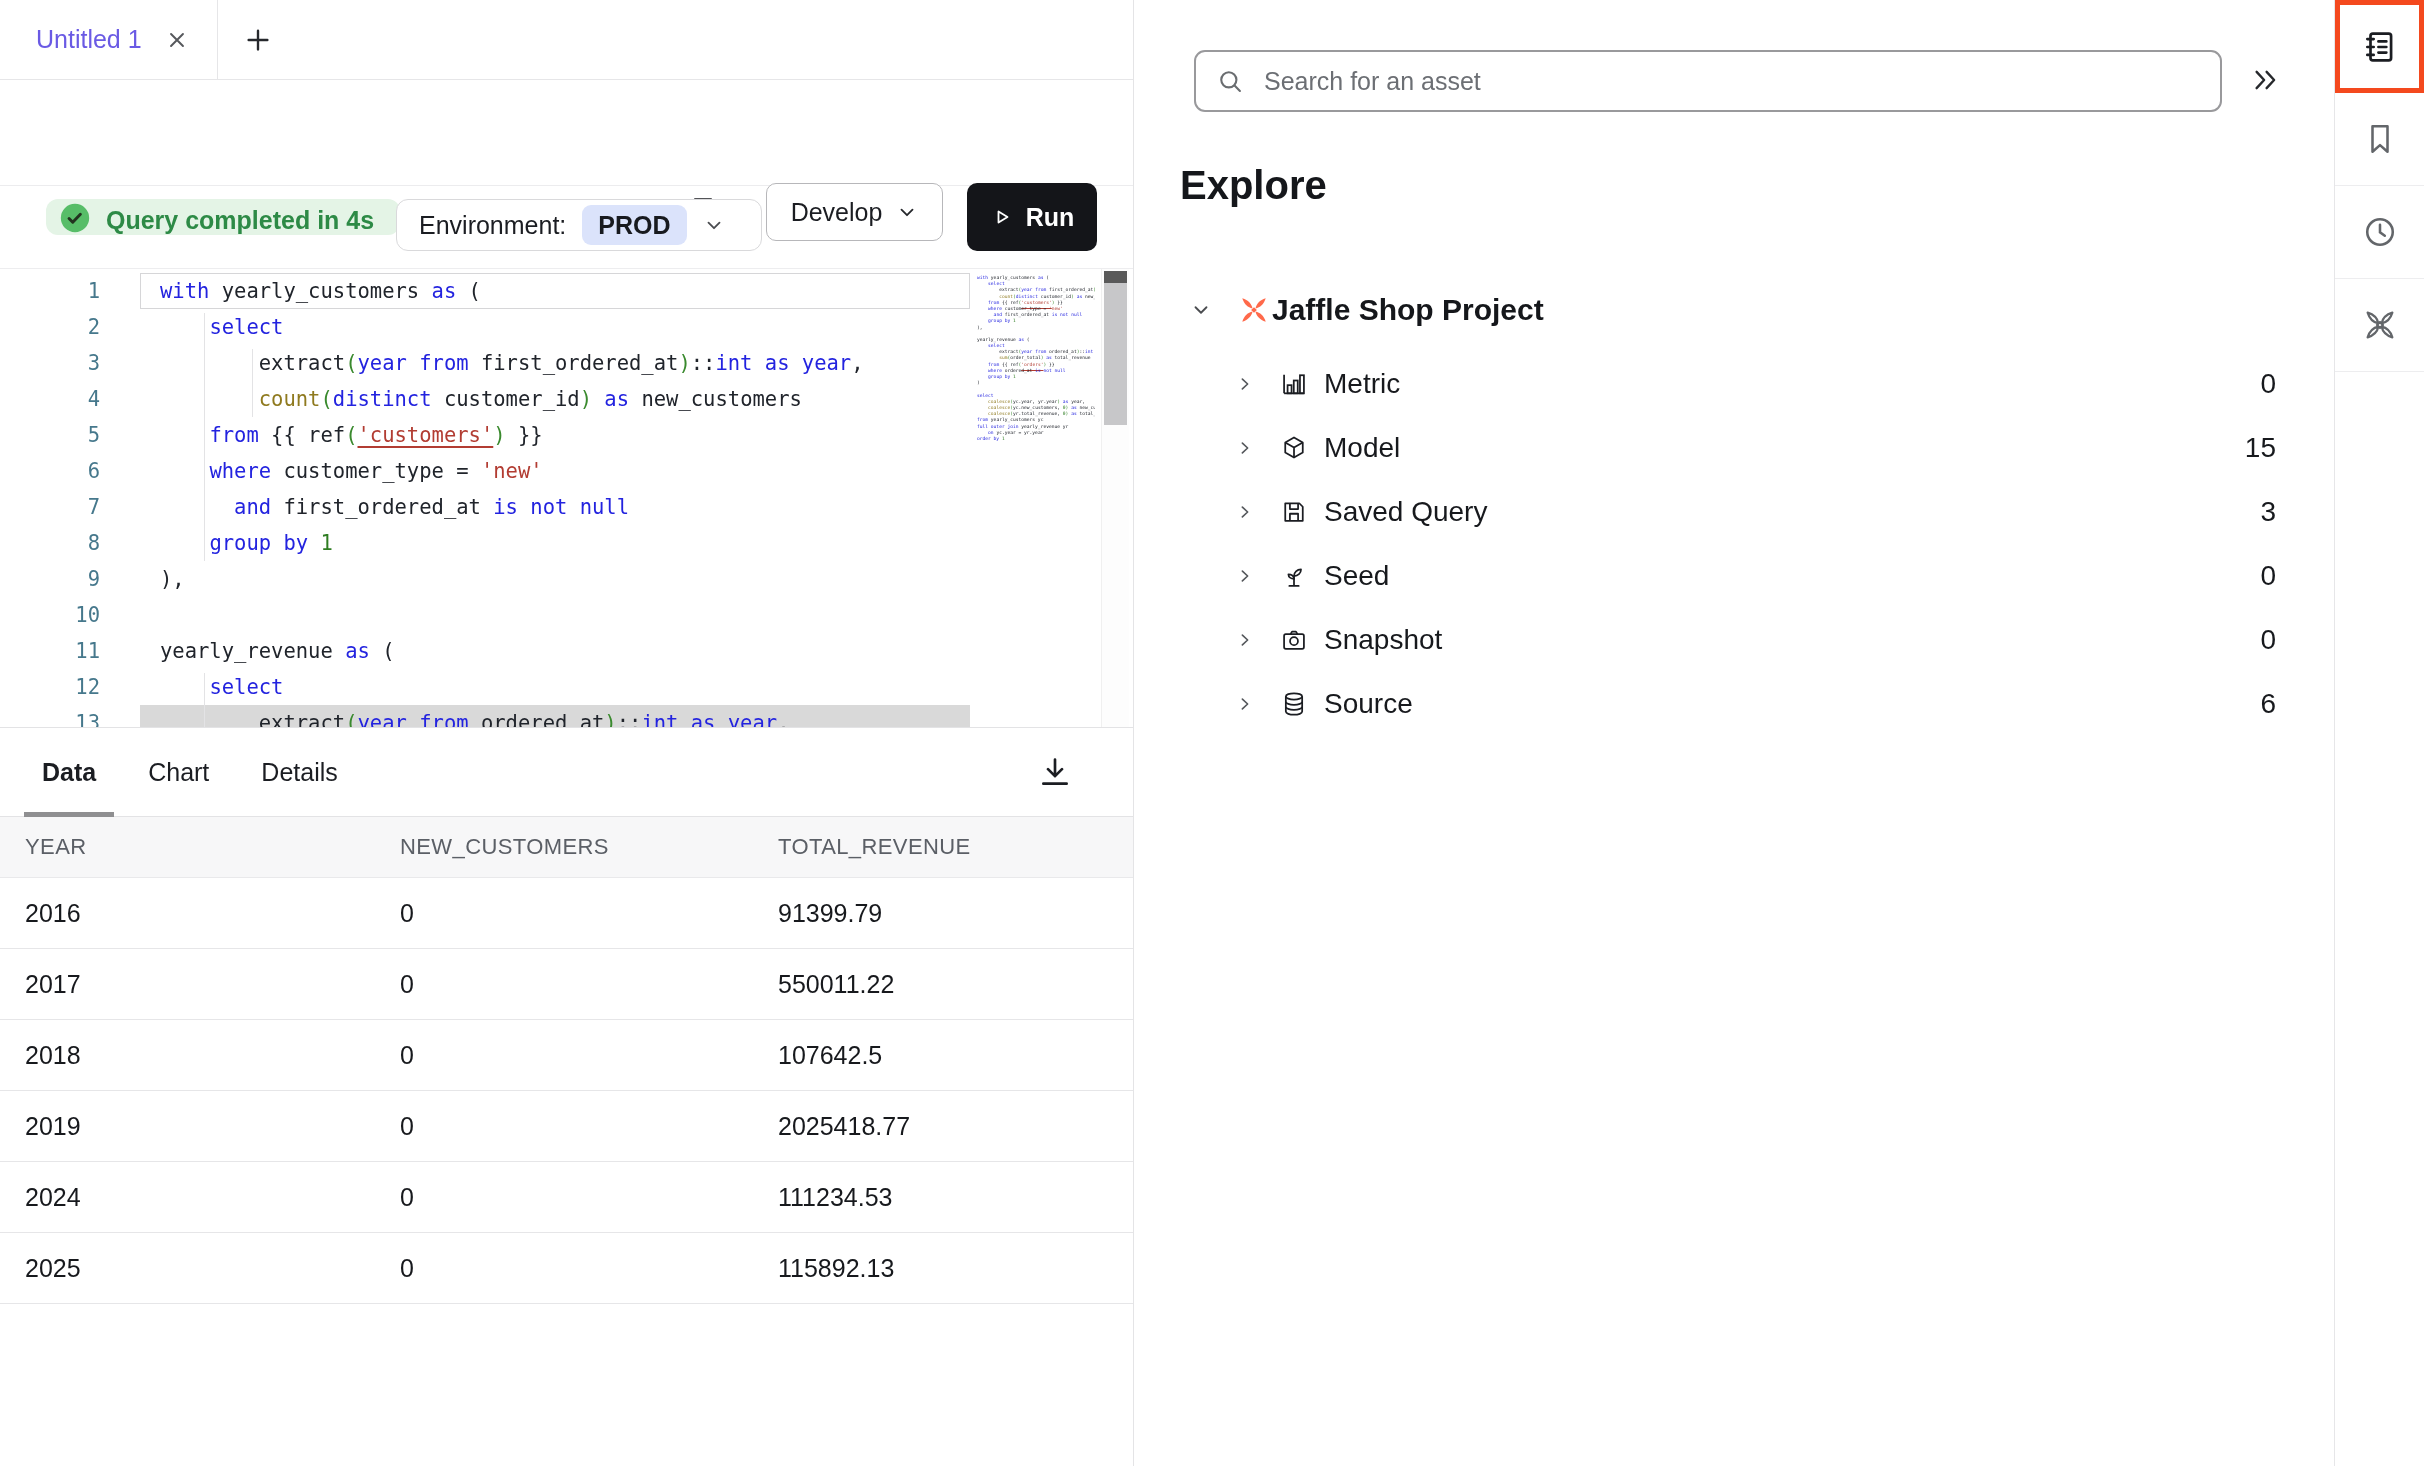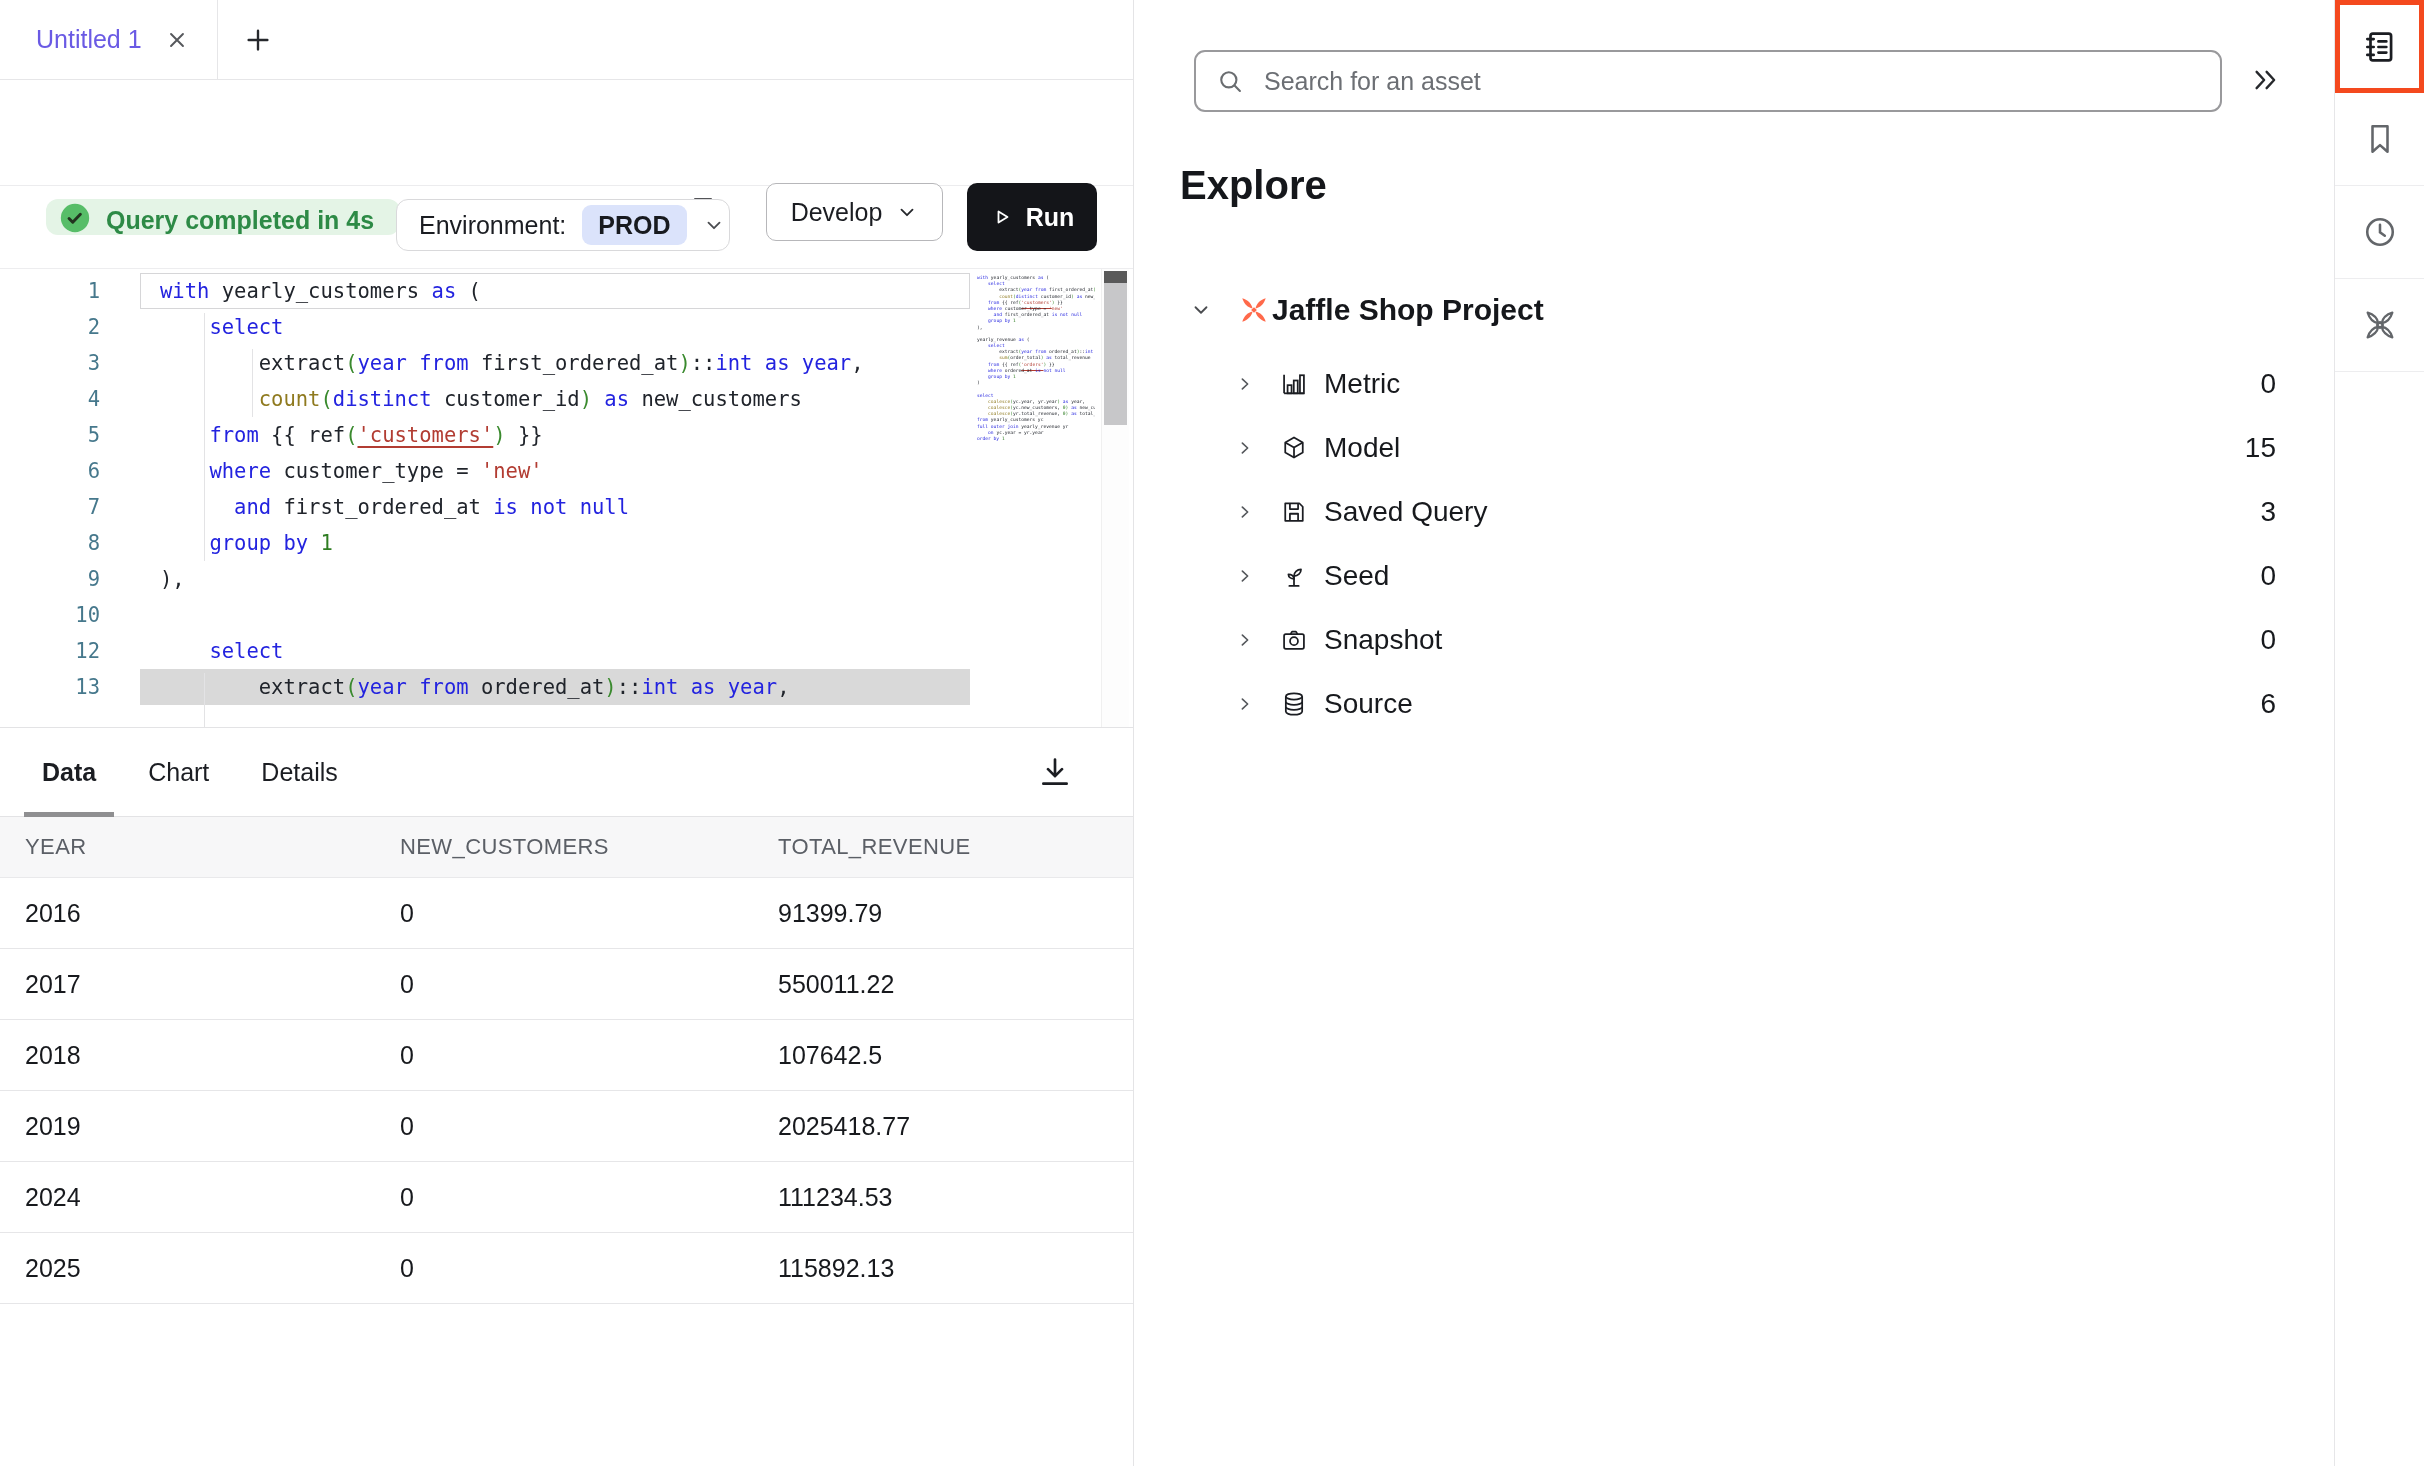--- a/index.html
+++ b/index.html
@@ -27,21 +27,21 @@
                font-size:25px;color:#1b1d22;cursor:pointer;box-sizing:border-box;}
   .run-btn{position:absolute;left:967px;top:103px;width:130px;height:68px;border-radius:10px;background:#141519;
            display:flex;align-items:center;justify-content:center;gap:12px;color:#fff;font-size:25px;font-weight:600;cursor:pointer;}
 
   
   .statusrow{position:absolute;left:0;top:186px;width:1133px;height:82px;}
   .q-pill{position:absolute;left:46px;top:13px;height:36px;border-radius:12px;background:#e4f4e6;
           display:flex;align-items:flex-end;gap:14px;padding:0 26px 0 12px;}
   .q-pill span{font-size:25px;font-weight:600;color:#2d8a46;}
   .env-pill{position:absolute;left:396px;top:13px;height:52px;border-radius:12px;border:1px solid #d9d9db;
-            background:#fff;display:flex;align-items:center;gap:16px;padding:0 4px 0 22px;box-sizing:border-box;cursor:pointer;}
+            background:#fff;display:flex;align-items:center;gap:16px;padding:0 36px 0 22px;box-sizing:border-box;cursor:pointer;}
   .env-label{font-size:25px;color:#1b1d22;}
   .env-chip{background:#dbe3fb;border-radius:9px;height:40px;display:flex;align-items:center;padding:0 16px;
             font-size:25px;font-weight:600;color:#181a1f;}
 
   
   .editor{position:absolute;left:0;top:268px;width:1133px;height:459px;border-top:1px solid #ededef;overflow:hidden;background:#fff;}
   .codewrap{position:absolute;left:0;top:4px;width:970px;height:470px;overflow:hidden;
             font-family:"DejaVu Sans Mono",monospace;font-size:20.5px;}
   .cl{display:flex;height:36px;line-height:36px;}
   .ln{flex:0 0 140px;box-sizing:border-box;text-align:right;padding-right:40px;color:#46788c;}
@@ -198,20 +198,24 @@
               <span class="ln">8</span>
               <span class="ct"><span class="tk-pl">    </span><span class="tk-kw">group</span><span class="tk-pl"> </span><span class="tk-kw">by</span><span class="tk-pl"> </span><span class="tk-num">1</span></span>
             </div>
             <div class="cl">
               <span class="ln">9</span>
               <span class="ct"><span class="tk-pl">),</span></span>
             </div>
             <div class="cl">
               <span class="ln">10</span>
               <span class="ct"></span>
+            </div>
+            <div class="cl">
+              <span class="ln">11</span>
+              <span class="ct"><span class="tk-pl">yearly_revenue </span><span class="tk-kw">as</span><span class="tk-pl"> (</span></span>
             </div>
             <div class="cl">
               <span class="ln">12</span>
               <span class="ct"><span class="tk-pl">    </span><span class="tk-kw">select</span></span>
             </div>
             <div class="cl">
               <span class="ln">13</span>
               <span class="ct sel"><span class="tk-pl">        extract</span><span class="tk-par">(</span><span class="tk-kw">year</span><span class="tk-pl"> </span><span class="tk-kw">from</span><span class="tk-pl"> ordered_at</span><span class="tk-par">)</span><span class="tk-pl">::</span><span class="tk-kw">int</span><span class="tk-pl"> </span><span class="tk-kw">as</span><span class="tk-pl"> </span><span class="tk-kw">year</span><span class="tk-pl">,</span></span>
             </div>
           </div>

